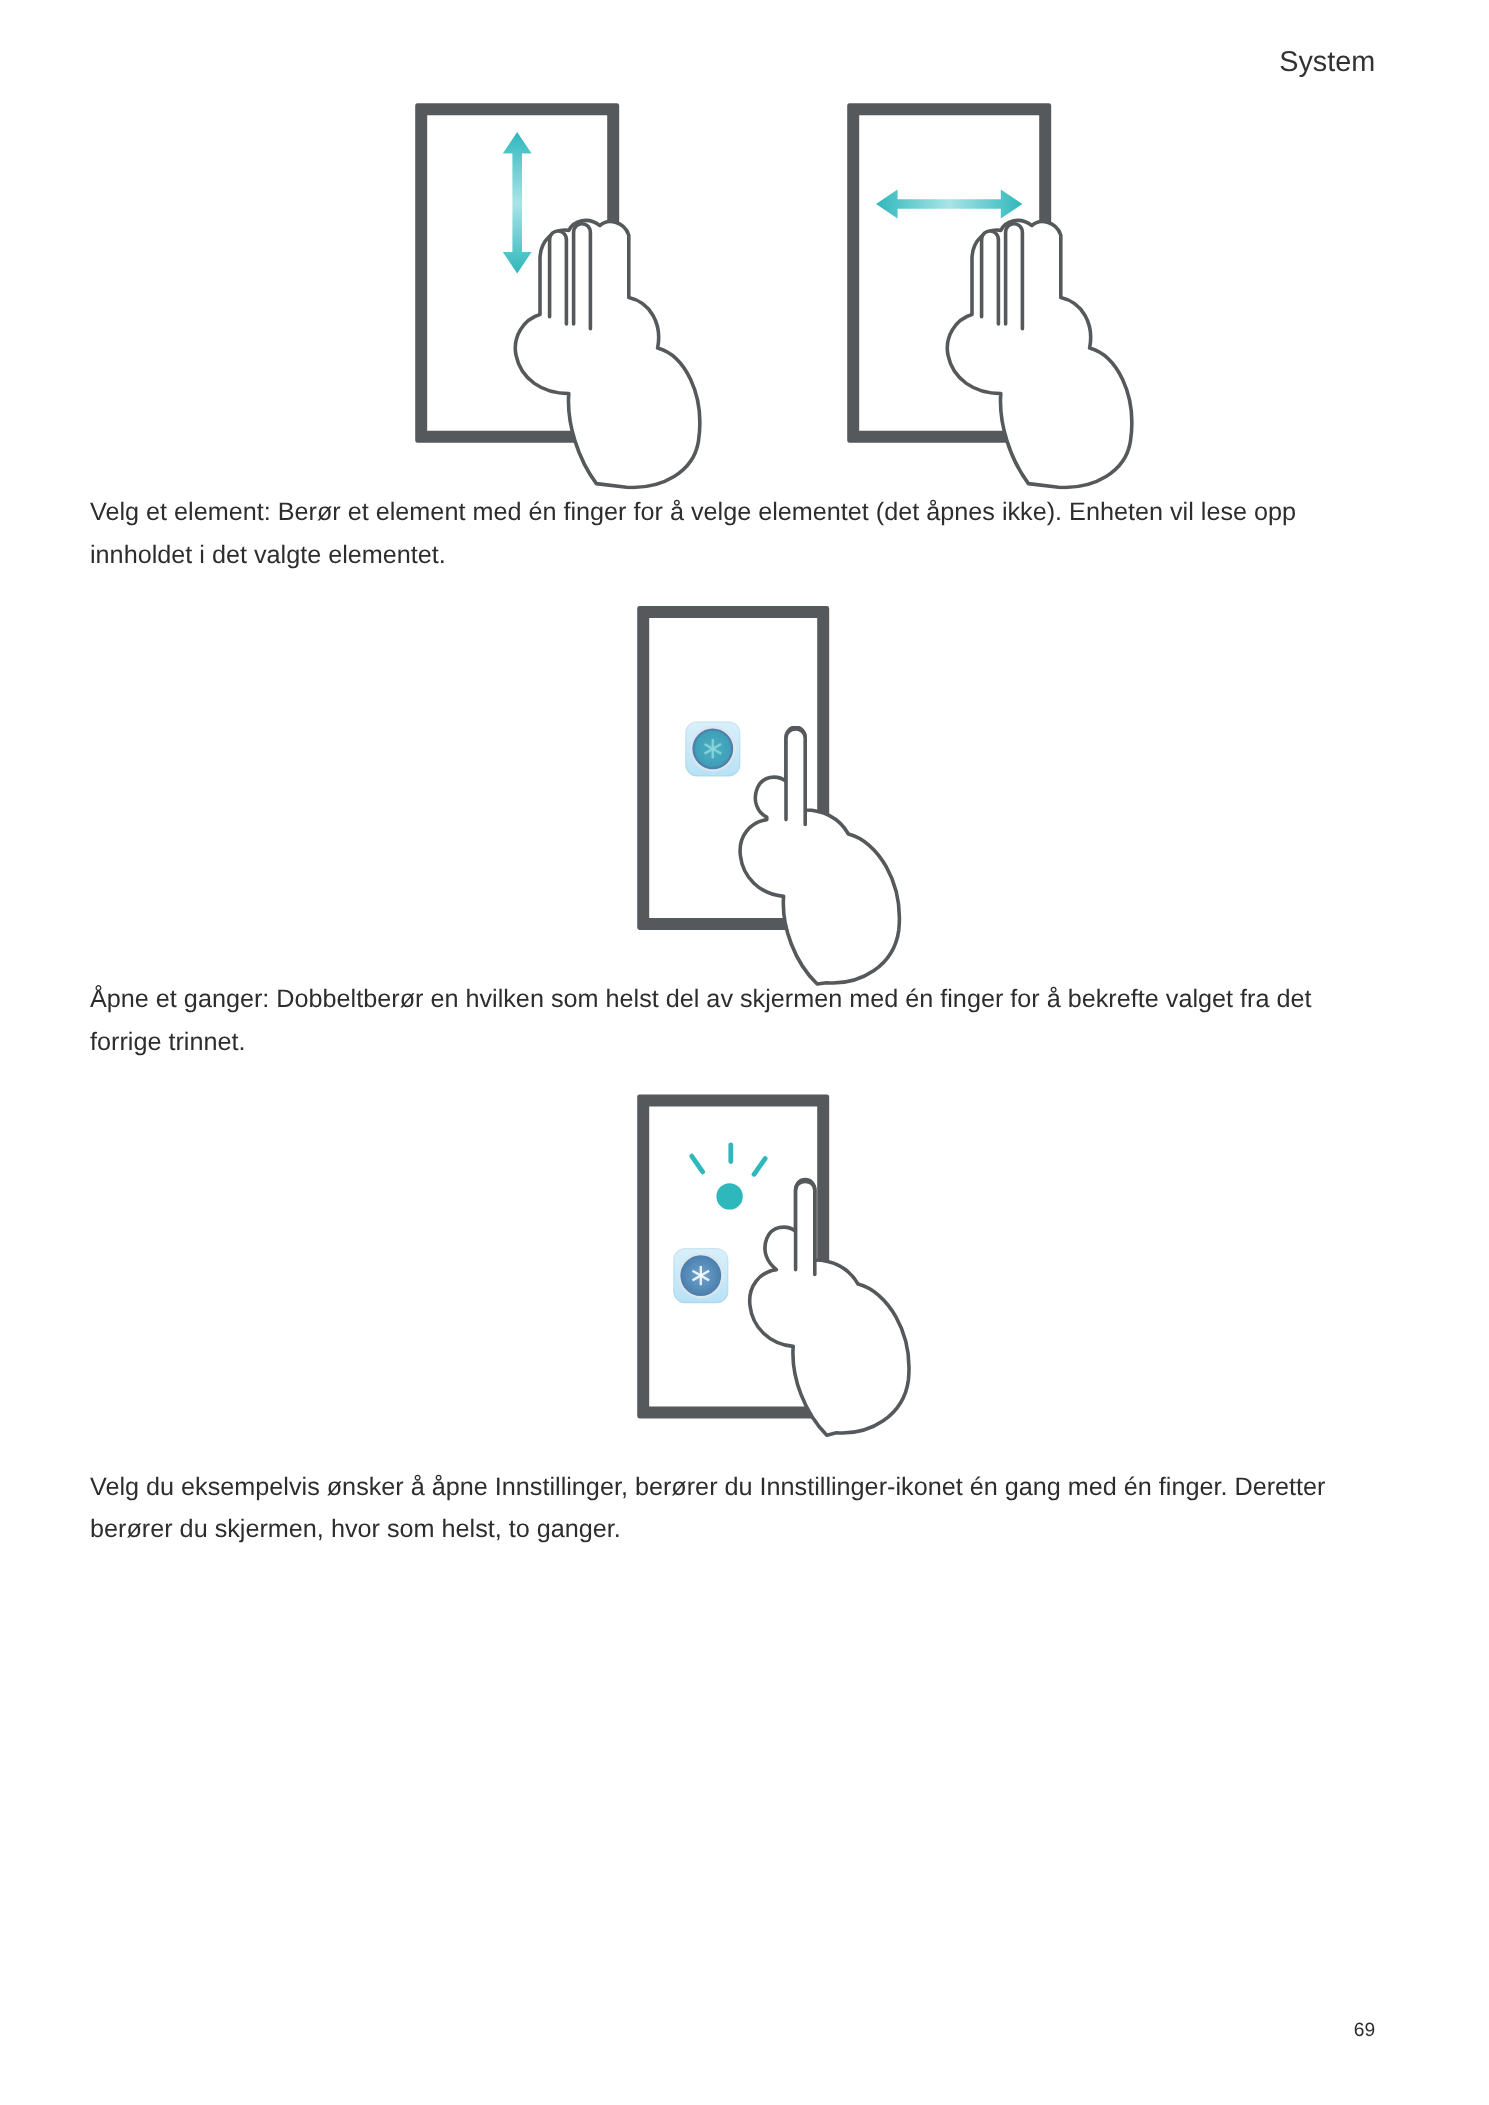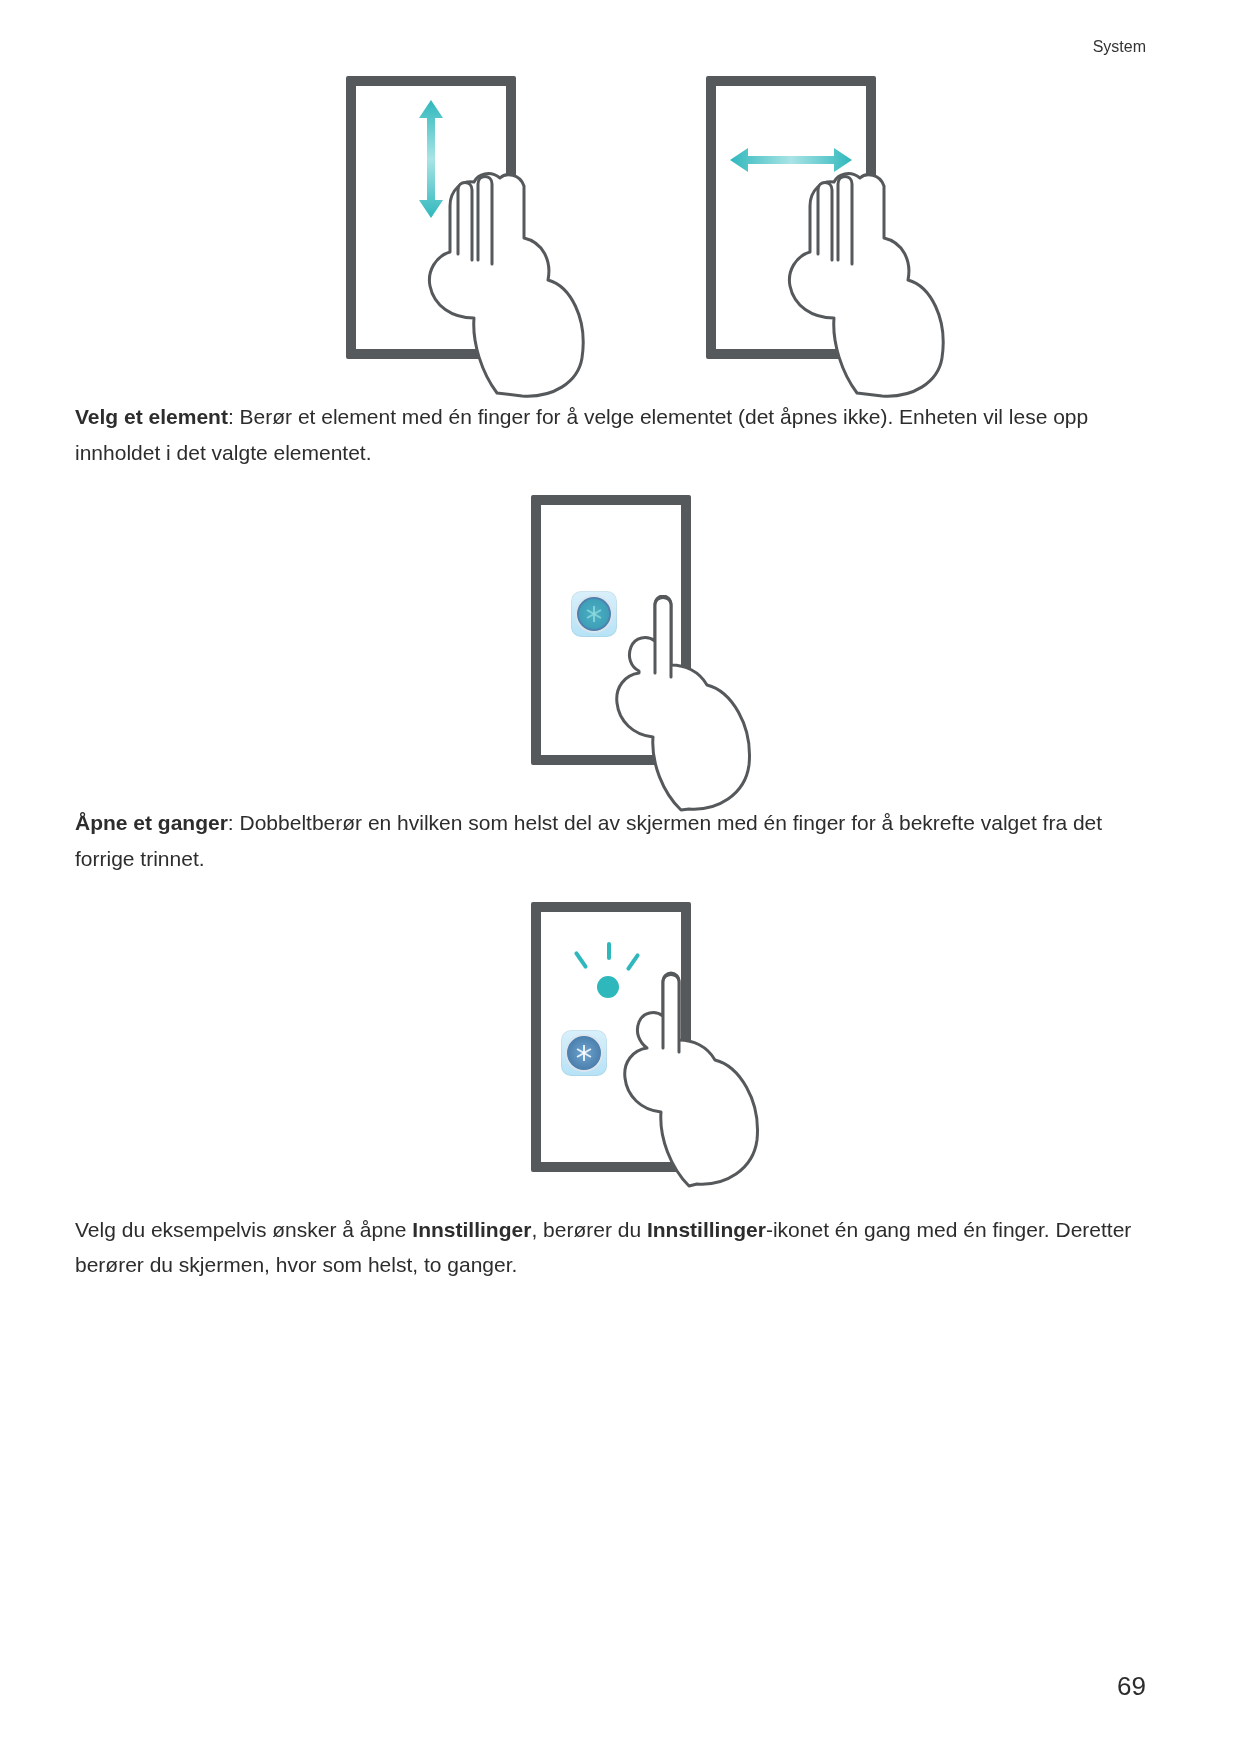--- a/index.html
+++ b/index.html
@@ -15,21 +15,21 @@
     min-height:1754px;
     background:#fff;
     font-family:"Segoe UI",Arial,sans-serif;
     color:var(--text);
     position:relative;
     box-sizing:border-box;
     padding:38px 95px 60px 75px;
   }
   .header-label{
     text-align:right;
-    font-size:16px;
+    font-size:24px;
     color:#333;
   }
   .figure-row{
     display:flex;
     justify-content:center;
     gap:190px;
     margin:20px 0 40px 0;
   }
   .figure-single{
     display:flex;
@@ -102,26 +102,26 @@
   .spark{
     position:absolute;width:4px;height:20px;background:var(--teal);
     border-radius:2px;
   }
   
   p.body{
     font-size:21px;
     line-height:1.7;
     margin:0 0 6px 0;
   }
-  p.body .bold{font-weight:700;text-align:right;}
+  p.body .bold{font-weight:400;text-align:right;}
   .page-number{
     position:absolute;
     right:95px;
     bottom:52px;
-    font-size:26px;
+    font-size:16px;
   }
 </style>
 </head>
 <body>
 
 <div class="header-label">System</div>
 
 <div class="figure-row">
 
   <div class="phone">

